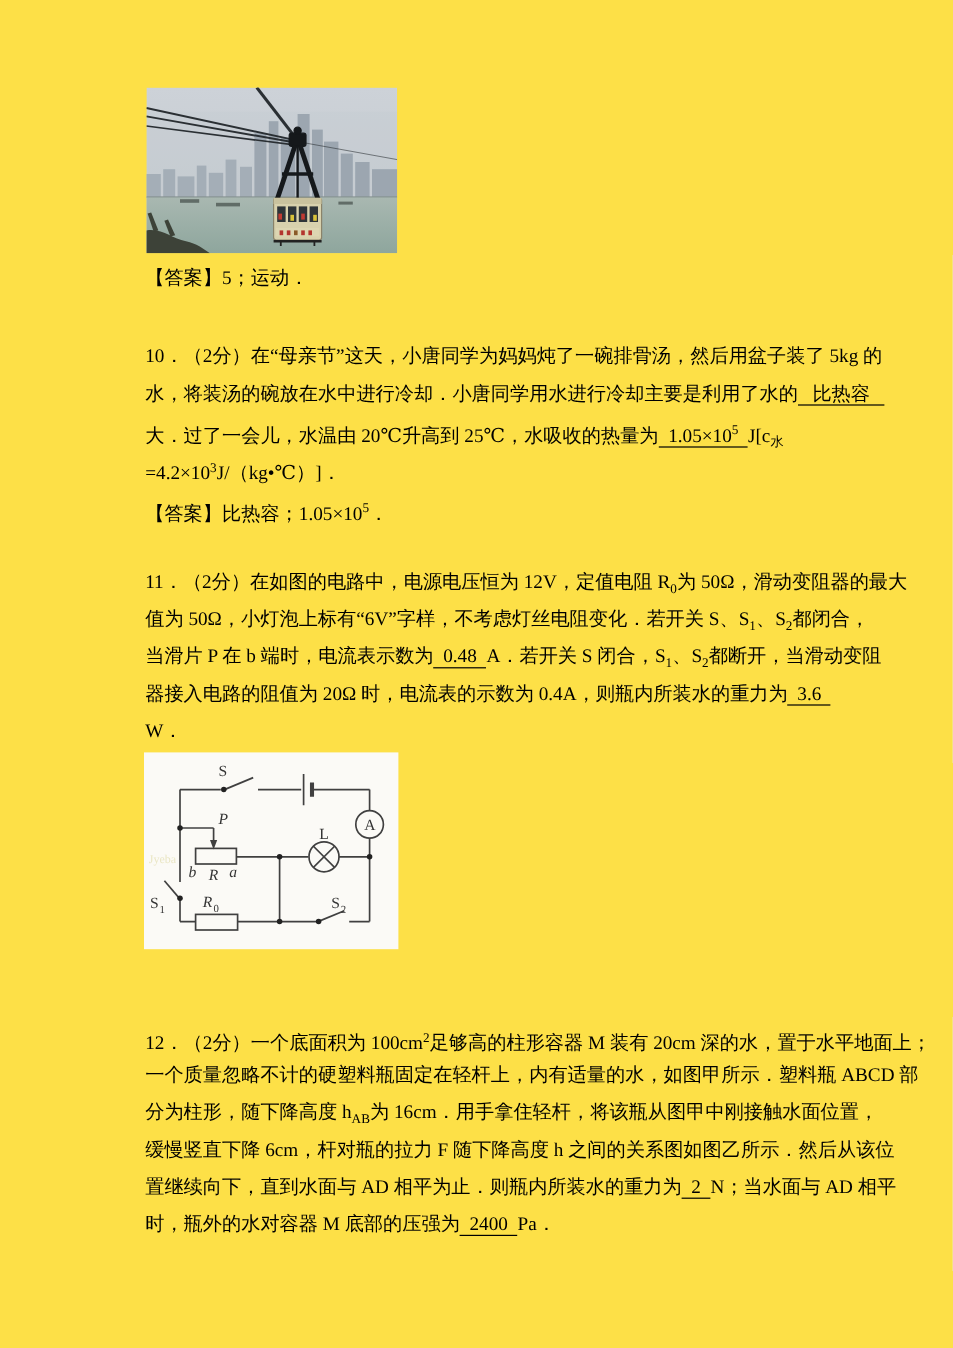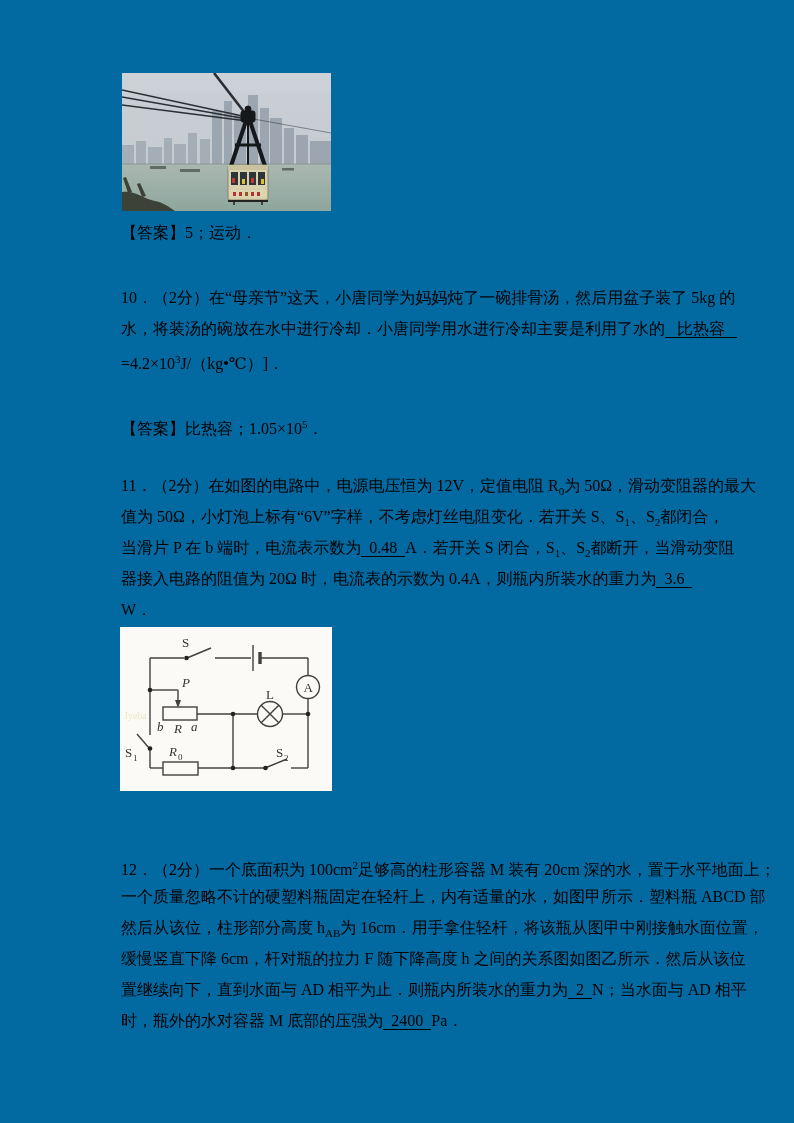--- a/index.html
+++ b/index.html
@@ -1,18 +1,18 @@
 <!DOCTYPE html>
 <html><head>
 <meta charset="utf-8">
 <style>
   html,body { margin:0; padding:0; background:#e9e9e9; }
   .page {
     position:relative; width:794px; height:1123px; margin:0 auto;
-    background:#0369a1; overflow:hidden;
+    background:#fde047; overflow:hidden;
     font-family:"Liberation Serif","DejaVu Serif",serif;
     font-size:16px; color:#000;
   }
   .para { position:absolute; left:121px; width:575px; }
   .para .line { height:31px; line-height:31px; white-space:nowrap; }
   .ansline { position:absolute; left:121px; height:31px; line-height:31px; white-space:nowrap; }
   .u { border-bottom:1px solid #000;text-align:center; }
   .sup { font-size:11px; vertical-align:6px; }
   .sub { font-size:11px; vertical-align:-4px; }
   .photo-box { position:absolute; left:122px; top:73px; width:209px; height:138px; }
@@ -123,20 +123,21 @@
         <path d="M20,124 L15,111 L18,110 L24,123 Z"></path>
       </g>
     </svg>
   </div>
 
   <div class="ansline" style="top:217px"><span>【答案】5；运动．</span></div>
 
   <div class="para" style="top:282px">
     <div class="line"><span>10．（2分）在“母亲节”这天，小唐同学为妈妈炖了一碗排骨汤，然后用盆子装了 5kg 的</span></div>
     <div class="line"><span>水，将装汤的碗放在水中进行冷却．小唐同学用水进行冷却主要是利用了水的</span><span class="u">&nbsp;&nbsp;&nbsp;比热容&nbsp;&nbsp;&nbsp;</span></div>
+    <div class="line"><span>大．过了一会儿，水温由 20℃升高到 25℃，水吸收的热量为</span><span class="u">&nbsp;&nbsp;1.05×10</span><span class="u"><span class="sup">5</span></span><span class="u">&nbsp;&nbsp;</span><span>J[c</span><span><span class="sub">水</span></span></div>
     <div class="line"><span>=4.2×10</span><span><span class="sup">3</span></span><span>J/（kg•℃）]．</span></div>
   </div>
 
   <div class="ansline" style="top:409px"><span>【答案】比热容；1.05×10</span><span><span class="sup">5</span></span><span>．</span></div>
 
   <div class="para" style="top:470px">
     <div class="line"><span>11．（2分）在如图的电路中，电源电压恒为 12V，定值电阻 R</span><span><span class="sub">0</span></span><span>为 50Ω，滑动变阻器的最大</span></div>
     <div class="line"><span>值为 50Ω，小灯泡上标有“6V”字样，不考虑灯丝电阻变化．若开关 S、S</span><span><span class="sub">1</span></span><span>、S</span><span><span class="sub">2</span></span><span>都闭合，</span></div>
     <div class="line"><span>当滑片 P 在 b 端时，电流表示数为</span><span class="u">&nbsp;&nbsp;0.48&nbsp;&nbsp;</span><span>A．若开关 S 闭合，S</span><span><span class="sub">1</span></span><span>、S</span><span><span class="sub">2</span></span><span>都断开，当滑动变阻</span></div>
     <div class="line"><span>器接入电路的阻值为 20Ω 时，电流表的示数为 0.4A，则瓶内所装水的重力为</span><span class="u">&nbsp;&nbsp;3.6&nbsp;&nbsp;</span></div>
@@ -212,19 +213,19 @@
         <text class="clabel" x="156" y="130">S</text>
         <text class="clabel csub" x="164" y="134">2</text>
       </g>
     </svg>
   </div>
 
 
   <div class="para" style="top:850px">
     <div class="line"><span>12．（2分）一个底面积为 100cm</span><span><span class="sup">2</span></span><span>足够高的柱形容器 M 装有 20cm 深的水，置于水平地面上；</span></div>
     <div class="line"><span>一个质量忽略不计的硬塑料瓶固定在轻杆上，内有适量的水，如图甲所示．塑料瓶 ABCD 部</span></div>
-    <div class="line"><span>然后从该位，柱形部分高度 h</span><span><span class="sub">AB</span></span><span>为 16cm．用手拿住轻杆，将该瓶从图甲中刚接触水面位置，</span></div>
+    <div class="line"><span>分为柱形，随下降高度 h</span><span><span class="sub">AB</span></span><span>为 16cm．用手拿住轻杆，将该瓶从图甲中刚接触水面位置，</span></div>
     <div class="line"><span>缓慢竖直下降 6cm，杆对瓶的拉力 F 随下降高度 h 之间的关系图如图乙所示．然后从该位</span></div>
     <div class="line"><span>置继续向下，直到水面与 AD 相平为止．则瓶内所装水的重力为</span><span class="u">&nbsp;&nbsp;2&nbsp;&nbsp;</span><span>N；当水面与 AD 相平</span></div>
     <div class="line"><span>时，瓶外的水对容器 M 底部的压强为</span><span class="u">&nbsp;&nbsp;2400&nbsp;&nbsp;</span><span>Pa．</span></div>
   </div>
 
 </div>
 
 </body></html>

